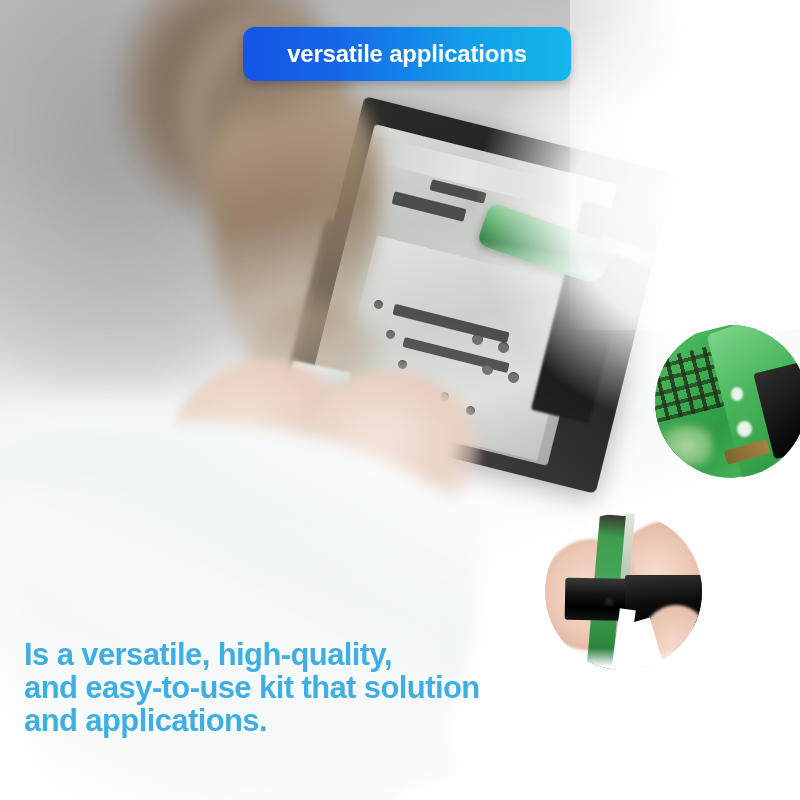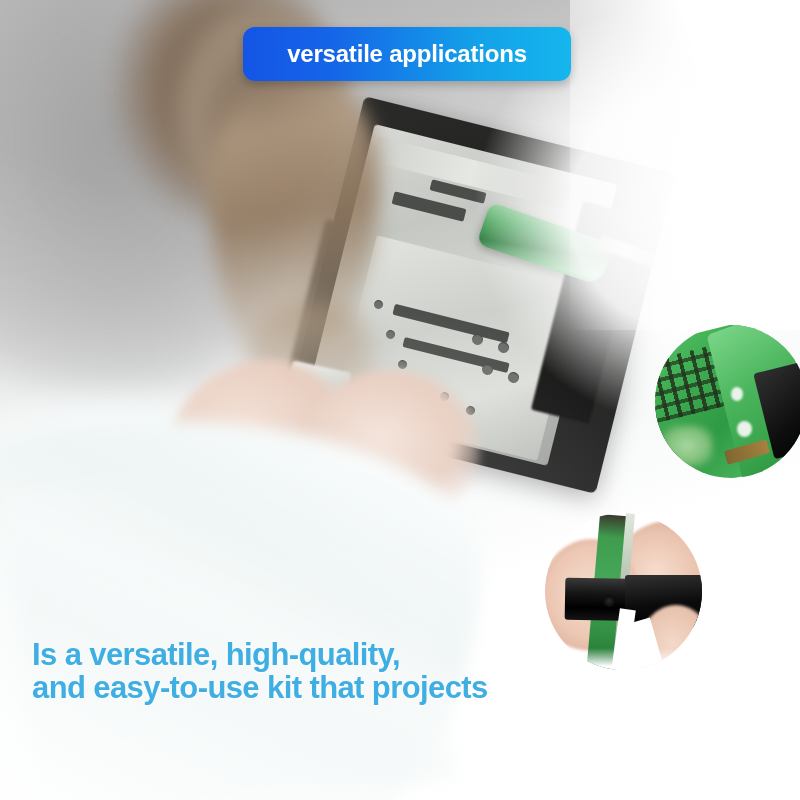--- a/index.html
+++ b/index.html
@@ -267,21 +267,21 @@
     position:absolute; left:58px; top:82px; width:12px; height:12px;
     background:radial-gradient(circle,#2a2a2a 0%,#0a0a0a 70%); border-radius:50%;
   }
   .i2-white-bottom {
     position:absolute; left:0; bottom:-4px; width:100%; height:26px;
     background:linear-gradient(0deg,#ffffff 30%, rgba(255,255,255,0) 100%);
   }
 
   
   .headline {
-    position:absolute; left:32px; top:638px; width:660px;
+    position:absolute; left:24px; top:638px; width:660px;
   }
   .headline-line {
     font-family:"Liberation Sans", sans-serif;
     font-weight:bold;
     font-size:31px;
     line-height:33px;
     color:#3faee2;
     letter-spacing:-.6px;
     white-space:nowrap;
     text-shadow:0 1px 2px rgba(255,255,255,.85), 0 0 6px rgba(255,255,255,.6);
@@ -364,16 +364,17 @@
       <div class="i2-screw"></div>
       <div class="i2-finger-right"></div>
       <div class="i2-gap"></div>
       <div class="i2-gap2"></div>
       <div class="i2-white-bottom"></div>
     </div>
   </div>
 
   <div class="headline">
     <div class="headline-line">Is a versatile, high-quality,</div>
-    <div class="headline-line">and easy-to-use kit that projects</div>
+    <div class="headline-line">and easy-to-use kit that solution</div>
+    <div class="headline-line">and applications.</div>
   </div>
 
 </div>
 
 </body></html>

